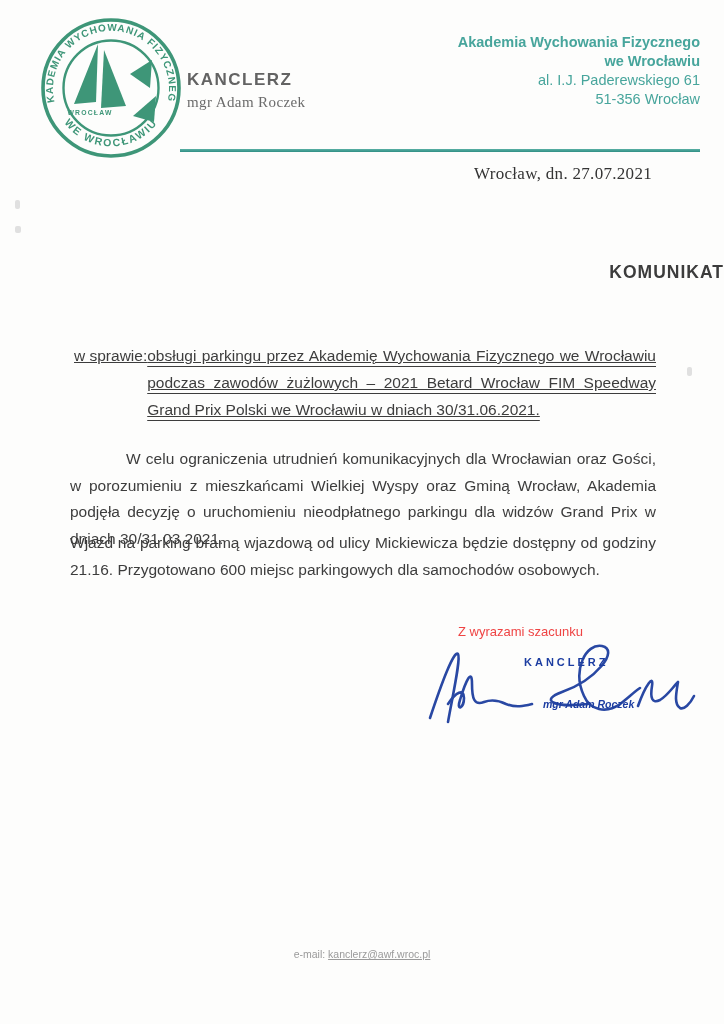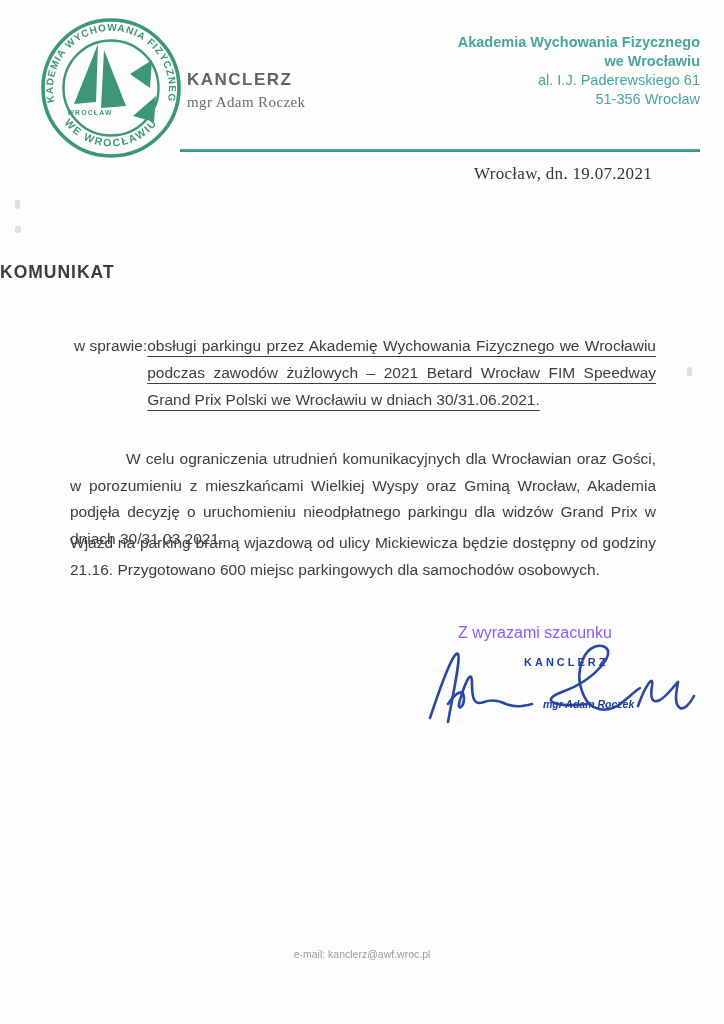--- a/index.html
+++ b/index.html
@@ -15,41 +15,41 @@
   .kanclerz-title { font-size:17px; font-weight:bold; letter-spacing:1.5px; color:#636363; }
   .kanclerz-name { font-family:"Liberation Serif", serif; font-size:15px; color:#6b6b6b; margin-top:4px; letter-spacing:0.4px; }
 
   .address { position:absolute; right:24px; top:33px; text-align:right; font-size:14.5px; line-height:19px; color:#47a59c; }
   .address .bold { font-weight:bold; }
 
   .rule { position:absolute; left:180px; right:24px; top:149px; height:3px; background:linear-gradient(#5ab0a5,#2f8e83); }
 
   .dateline { position:absolute; right:72px; top:164px; font-family:"Liberation Serif", serif; font-size:17px; color:#343434; letter-spacing:0.3px; }
 
-  .doc-title { position:absolute; left:0; right:0; top:262px; text-align:left; font-size:17.5px; font-weight:bold; letter-spacing:1px; color:#3c3c3c; }
+  .doc-title { position:absolute; left:0; right:0; top:262px; text-align:right; font-size:17.5px; font-weight:bold; letter-spacing:1px; color:#3c3c3c; }
 
   
-  .subject { position:absolute; left:74px; top:332px; width:582px; display:flex; font-size:15.5px; line-height:27px; color:#3d3d3d; }
+  .subject { position:absolute; left:74px; top:342px; width:582px; display:flex; font-size:15.5px; line-height:27px; color:#3d3d3d;text-decoration:underline; }
   .subject-label { flex:0 0 62px; white-space:nowrap; }
   .subject-text { flex:1; text-align:justify; text-decoration:underline; text-underline-offset:5px; text-decoration-thickness:1.2px; }
 
   
   .para { position:absolute; left:70px; width:586px; text-align:justify; font-size:15.5px; line-height:26.5px; color:#3d3d3d; }
   .para1 { top:446px; text-indent:56px; }
   .para2 { top:530px; }
 
   
-  .salutation { position:absolute; left:458px; top:624px; font-size:16px; color:#8b5cf6; }
+  .salutation { position:absolute; left:458px; top:624px; font-size:13px; color:#ef4444; }
   .stamp-title { position:absolute; left:524px; top:656px; font-size:11px; font-weight:bold; letter-spacing:3px; color:#1c3da1; }
   .signer-name { position:absolute; left:543px; top:698px; font-size:10.5px; font-weight:bold; font-style:italic; color:#1c3da1; }
   .signature-svg { position:absolute; left:420px; top:642px; width:290px; height:95px; }
 
   
   .footer { position:absolute; left:0; right:0; top:947px; text-align:center; font-size:10.5px; line-height:14px; color:#9a9a9a; }
-  .footer .email { color:#9a9a9a;text-align:right; }
+  .footer .email { text-decoration:underline; color:#9a9a9a;text-align:right; }
 
   
   .speck { position:absolute; background:#e0e0e0; border-radius:2px; }
   .speck.s1 { left:15px; top:200px; width:5px; height:9px; }
   .speck.s2 { left:15px; top:226px; width:6px; height:7px; }
   .speck.s3 { left:687px; top:367px; width:5px; height:9px; }
 </style>
 </head>
 <body>
 
@@ -84,21 +84,21 @@
 
   <div class="address">
     <div class="bold">Akademia Wychowania Fizycznego</div>
     <div class="bold">we Wrocławiu</div>
     <div>al. I.J. Paderewskiego 61</div>
     <div>51-356 Wrocław</div>
   </div>
 
   <div class="rule"></div>
 
-  <div class="dateline">Wrocław, dn. 19.07.2021</div>
+  <div class="dateline">Wrocław, dn. 27.07.2021</div>
 
   <div class="doc-title">KOMUNIKAT</div>
 
   <div class="subject">
     <div class="subject-label">w sprawie:</div>
     <div class="subject-text">obsługi parkingu przez Akademię Wychowania Fizycznego we Wrocławiu podczas zawodów żużlowych – 2021 Betard Wrocław FIM Speedway Grand Prix Polski we Wrocławiu w dniach 30/31.06.2021.</div>
   </div>
 
   <div class="para para1">W celu ograniczenia utrudnień komunikacyjnych dla Wrocławian oraz Gości, w porozumieniu z mieszkańcami Wielkiej Wyspy oraz Gminą Wrocław, Akademia podjęła decyzję o uruchomieniu nieodpłatnego parkingu dla widzów Grand Prix w dniach 30/31 03 2021.</div>
   <div class="para para2">Wjazd na parking bramą wjazdową od ulicy Mickiewicza będzie dostępny od godziny 21.16. Przygotowano 600 miejsc parkingowych dla samochodów osobowych.</div>

